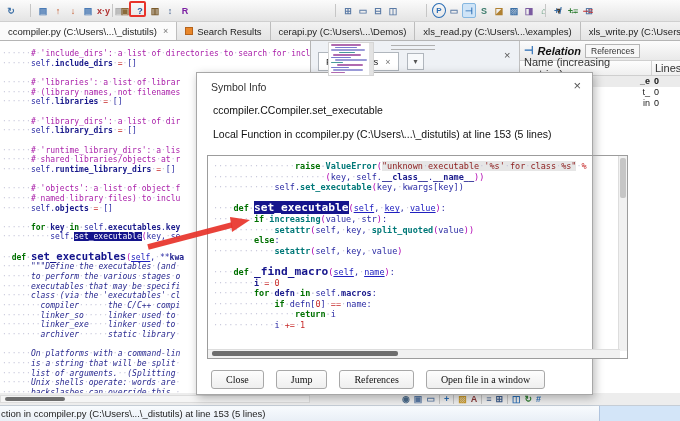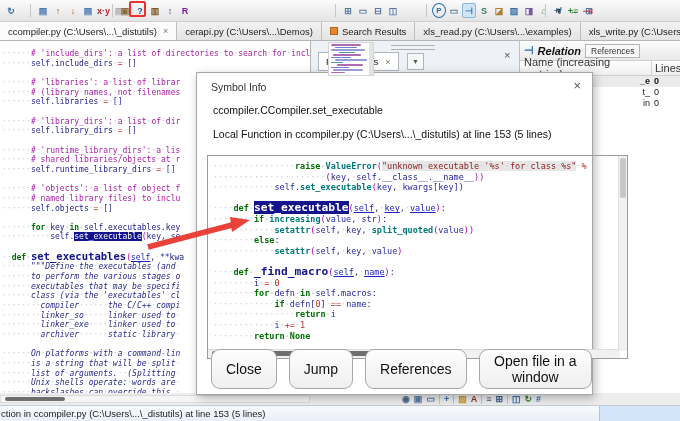--- a/index.html
+++ b/index.html
@@ -22,21 +22,21 @@
   .tclose { color:#777; font-size:9px; margin-left:2px; }
 
   
   .code { font-family:"DejaVu Sans Mono", monospace; }
   .cl { white-space:nowrap; }
   .dots { color:#c9c9dc; }
   .t-cm { color:#a81ca8; }
   .t-doc { color:#28288f; font-style:italic; }
   .t-kw { color:#007000; font-weight:bold;margin-top:36px; }
   .t-pl { color:#2929a3; }
-  .t-nm { color:#1a1a8c; font-weight:normal; }
+  .t-nm { color:#1a1a8c; font-weight:bold; }
   .t-fn { color:#007878; font-weight:bold; }
   .t-st { color:#8b1a1a; background:#e6e6e6; }
   .t-num { color:#c62828; }
   .t-op { color:#c62828; }
   .t-pu { color:#b000b0; }
   .t-pr { color:#2020c0; text-decoration:underline; }
   .t-hl { background:#14148c; color:#fff; font-weight:bold; font-size:1.32em; }
   .t-hl2 { background:#14148c; color:#fff; }
   .t-df { color:#14148c; font-weight:bold; font-size:1.32em; }
 
@@ -88,21 +88,21 @@
   .dlg-close { position:absolute; right:11px; top:5px; font-size:13px; color:#555; }
   .dlg-symbol { position:absolute; left:16px; top:31px; font-size:10.5px; color:#111; }
   .dlg-loc { position:absolute; left:16px; top:55px; font-size:10.5px; color:#111; }
   .dlg-codebox { position:absolute; left:10px; top:82px; width:421px; height:204px; border:1px solid #9c9c9c; overflow:hidden; }
   .dlg-codebox .code { font-size:8.5px; line-height:10.6px; padding:5px 0 0 5px; }
   .vscroll { position:absolute; right:0; top:0; width:9px; height:195px; background:#f1f1f1; border-left:1px solid #ddd; }
   .vthumb { position:absolute; left:1px; top:2px; width:6px; height:40px; background:#c6c6c6; border-radius:2px; }
   .hscroll { position:absolute; left:0; bottom:0; width:412px; height:9px; background:#f1f1f1; border-top:1px solid #ddd; }
   .hthumb { position:absolute; left:4px; top:1px; width:186px; height:5px; background:#6e6e6e; border-radius:2px; }
   .dlg-buttons { position:absolute; left:14px; bottom:5px; display:flex; gap:12px; }
-  .dbtn { font-family:Liberation Sans, sans-serif; font-size:14px; color:#111; padding:3px 14px; background:linear-gradient(#fdfdfd,#efefef); border:1px solid #a8a8a8; border-radius:9px; }
+  .dbtn { font-family:Liberation Serif, serif; font-size:10px; color:#111; padding:3px 14px; background:linear-gradient(#fdfdfd,#efefef); border:1px solid #a8a8a8; border-radius:3px; }
 
   
   .anno-box { position:absolute; left:129px; top:1px; width:17px; height:16px; border:2px solid #e8332a; border-radius:2px; z-index:30; }
   .anno-arrow { position:absolute; left:138px; top:213px; z-index:30; }
 </style>
 </head>
 <body>
 
 <div class="screen">
 
@@ -155,25 +155,25 @@
         <span class="tbicon" style="color: rgb(198, 40, 40);">−≡</span>
       </div>
     </div>
 
   <div class="tabbar" id="tabbar">
       <div class="tab active">
         <span class="tlabel">ccompiler.py (C:\Users\...\_distutils)</span>
         <span class="tclose">×</span>
       </div>
       <div class="tab">
-        <span class="tlabel">cerapi.py (C:\Users\...\Demos)</span>
-      </div>
-      <div class="tab">
         <span class="tabicon"></span>
         <span class="tlabel">Search Results</span>
+      </div>
+      <div class="tab">
+        <span class="tlabel">cerapi.py (C:\Users\...\Demos)</span>
       </div>
       <div class="tab">
         <span class="tlabel">xls_read.py (C:\Users\...\examples)</span>
       </div>
       <div class="tab">
         <span class="tlabel">xls_write.py (C:\Users\...\examples)</span>
       </div>
     </div>
 
   <div class="left-editor">
@@ -316,21 +316,20 @@
           <div class="cl"><span class="t-ws"><span class="dots">············</span></span><span class="t-fn">setattr</span><span class="t-pu">(</span><span class="t-pl">self,<span class="dots">·</span>key,<span class="dots">·</span></span><span class="t-fn">split_quoted</span><span class="t-pu">(</span><span class="t-pl">value</span><span class="t-pu">))</span></div>
           <div class="cl"><span class="t-ws"><span class="dots">········</span></span><span class="t-kw">else</span><span class="t-pl">:</span></div>
           <div class="cl"><span class="t-ws"><span class="dots">············</span></span><span class="t-fn">setattr</span><span class="t-pu">(</span><span class="t-pl">self,<span class="dots">·</span>key,<span class="dots">·</span>value</span><span class="t-pu">)</span></div>
           <div class="cl">&nbsp;</div>
           <div class="cl"><span class="t-ws"><span class="dots">····</span></span><span class="t-kw">def<span class="dots">·</span></span><span class="t-df">_find_macro</span><span class="t-pu">(</span><span class="t-pr">self</span><span class="t-pl">,<span class="dots">·</span></span><span class="t-pr">name</span><span class="t-pu">)</span><span class="t-pl">:</span></div>
           <div class="cl"><span class="t-ws"><span class="dots">········</span></span><span class="t-nm">i</span><span class="t-ws"><span class="dots">·</span></span><span class="t-op">=</span><span class="t-ws"><span class="dots">·</span></span><span class="t-num">0</span></div>
           <div class="cl"><span class="t-ws"><span class="dots">········</span></span><span class="t-kw">for<span class="dots">·</span></span><span class="t-nm">defn</span><span class="t-kw"><span class="dots">·</span>in<span class="dots">·</span></span><span class="t-pl">self.</span><span class="t-nm">macros</span><span class="t-pl">:</span></div>
           <div class="cl"><span class="t-ws"><span class="dots">············</span></span><span class="t-kw">if<span class="dots">·</span></span><span class="t-pl">defn[</span><span class="t-num">0</span><span class="t-pl">]<span class="dots">·</span></span><span class="t-op">==</span><span class="t-pl"><span class="dots">·</span>name:</span></div>
           <div class="cl"><span class="t-ws"><span class="dots">················</span></span><span class="t-kw">return<span class="dots">·</span></span><span class="t-pl">i</span></div>
           <div class="cl"><span class="t-ws"><span class="dots">············</span></span><span class="t-pl">i<span class="dots">·</span></span><span class="t-op">+=<span class="dots">·</span></span><span class="t-num">1</span></div>
-          <div class="cl"><span class="t-ws"><span class="dots">········</span></span><span class="t-kw">return<span class="dots">·</span></span><span class="t-kw">None</span></div>
         </div>
       <div class="vscroll">
           <div class="vthumb"></div>
         </div>
       <div class="hscroll">
           <div class="hthumb"></div>
         </div>
     </div>
     <div class="dlg-buttons" id="dlg-buttons">
         <button class="dbtn">Close</button>

